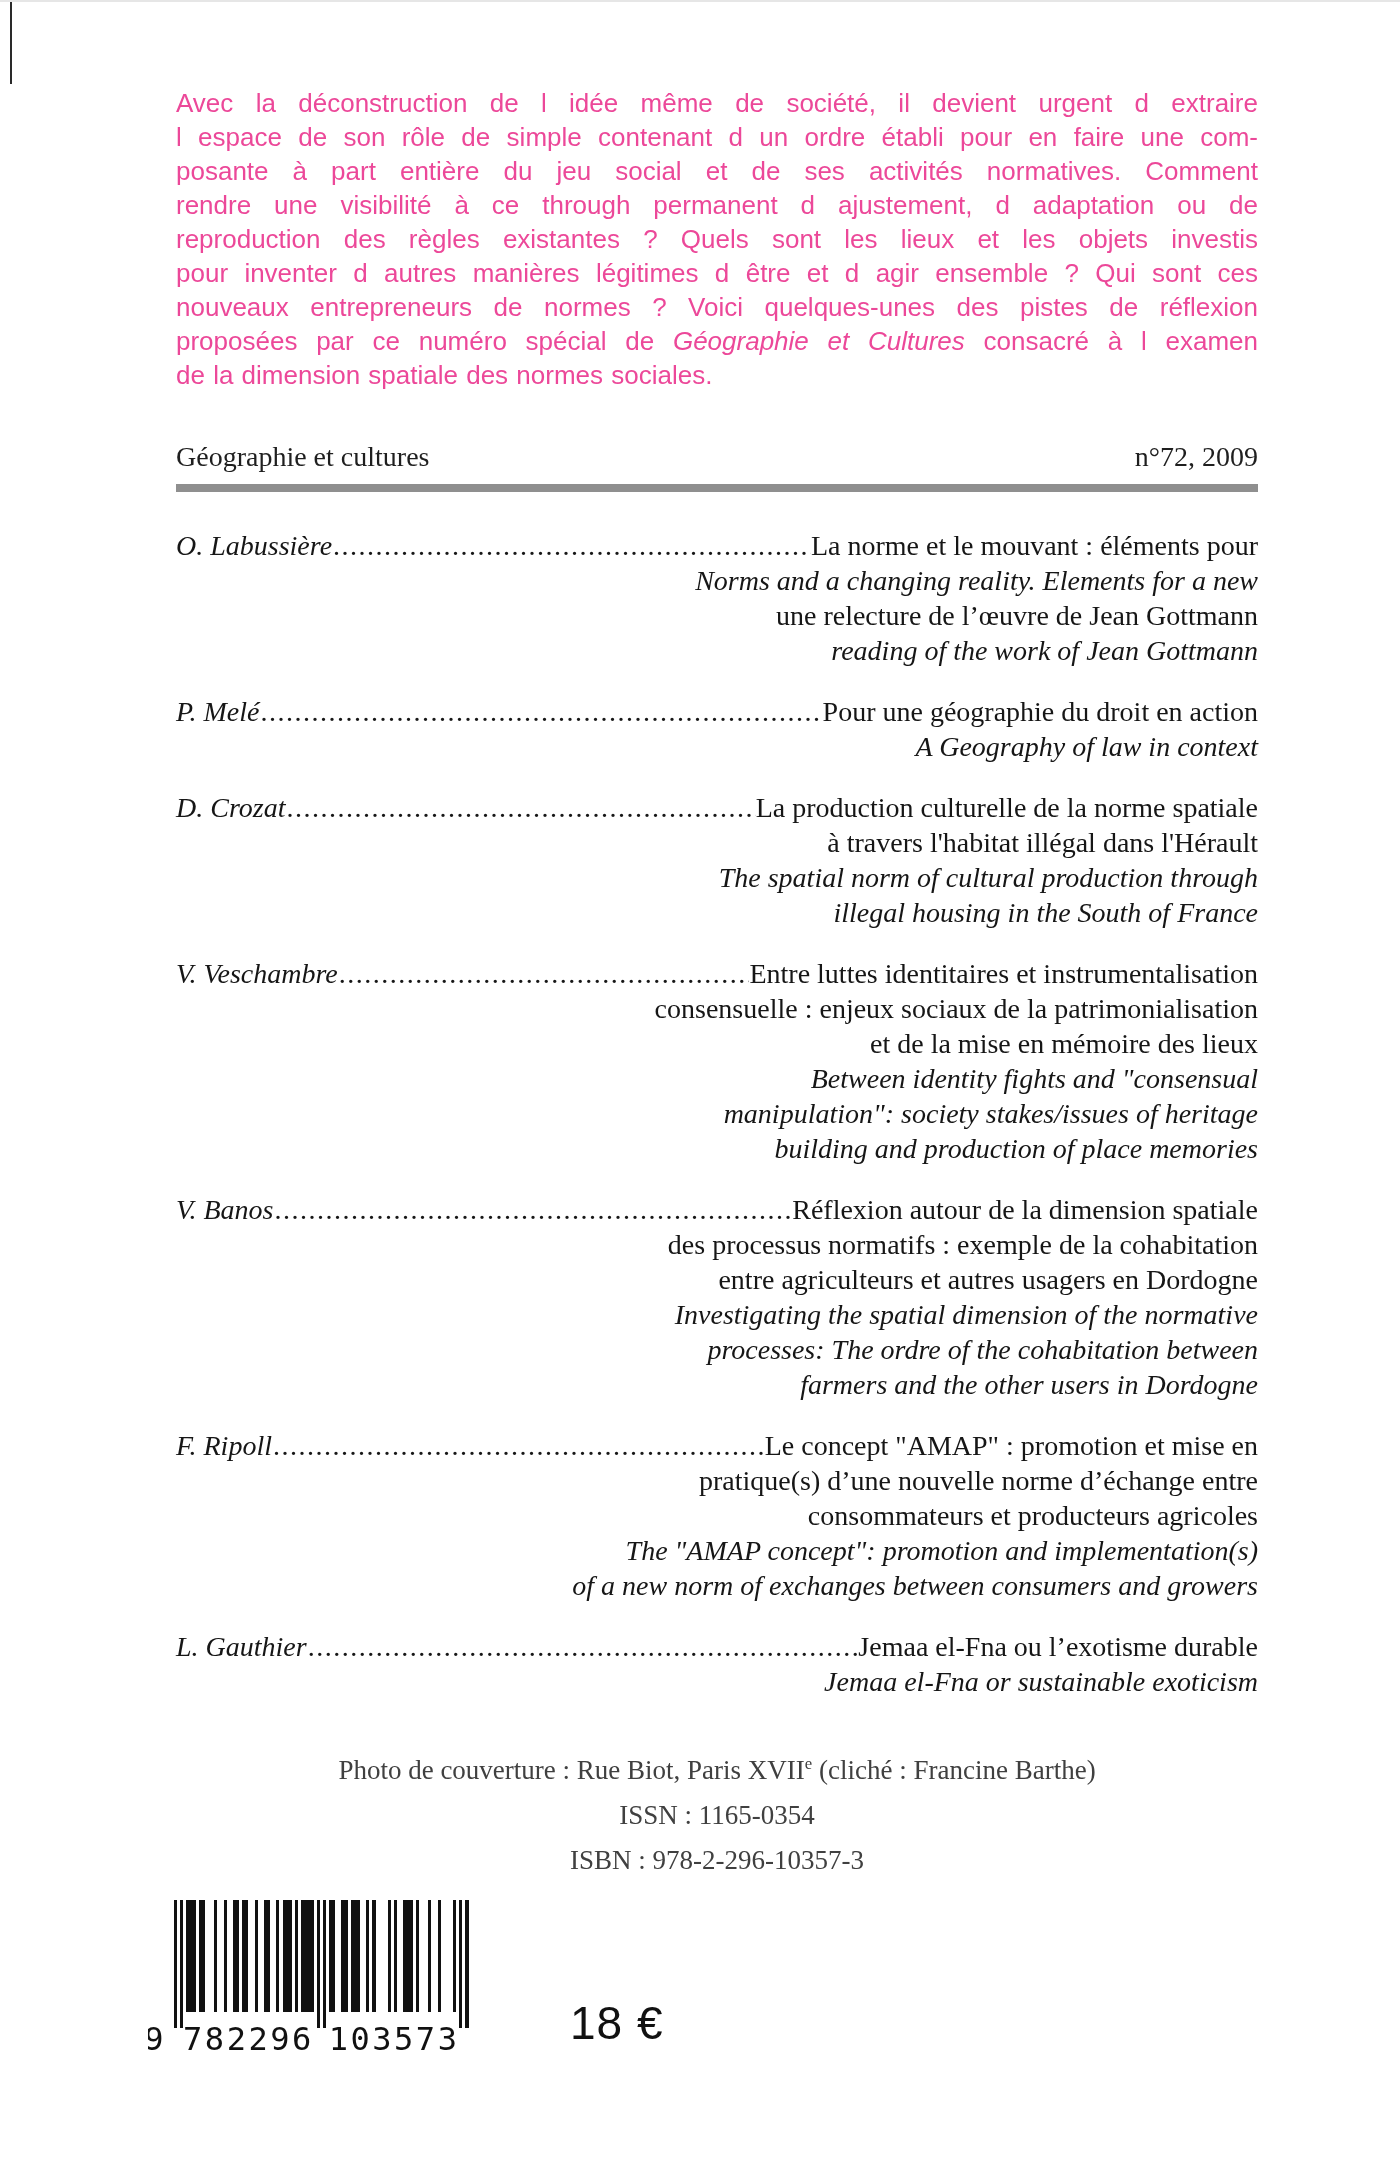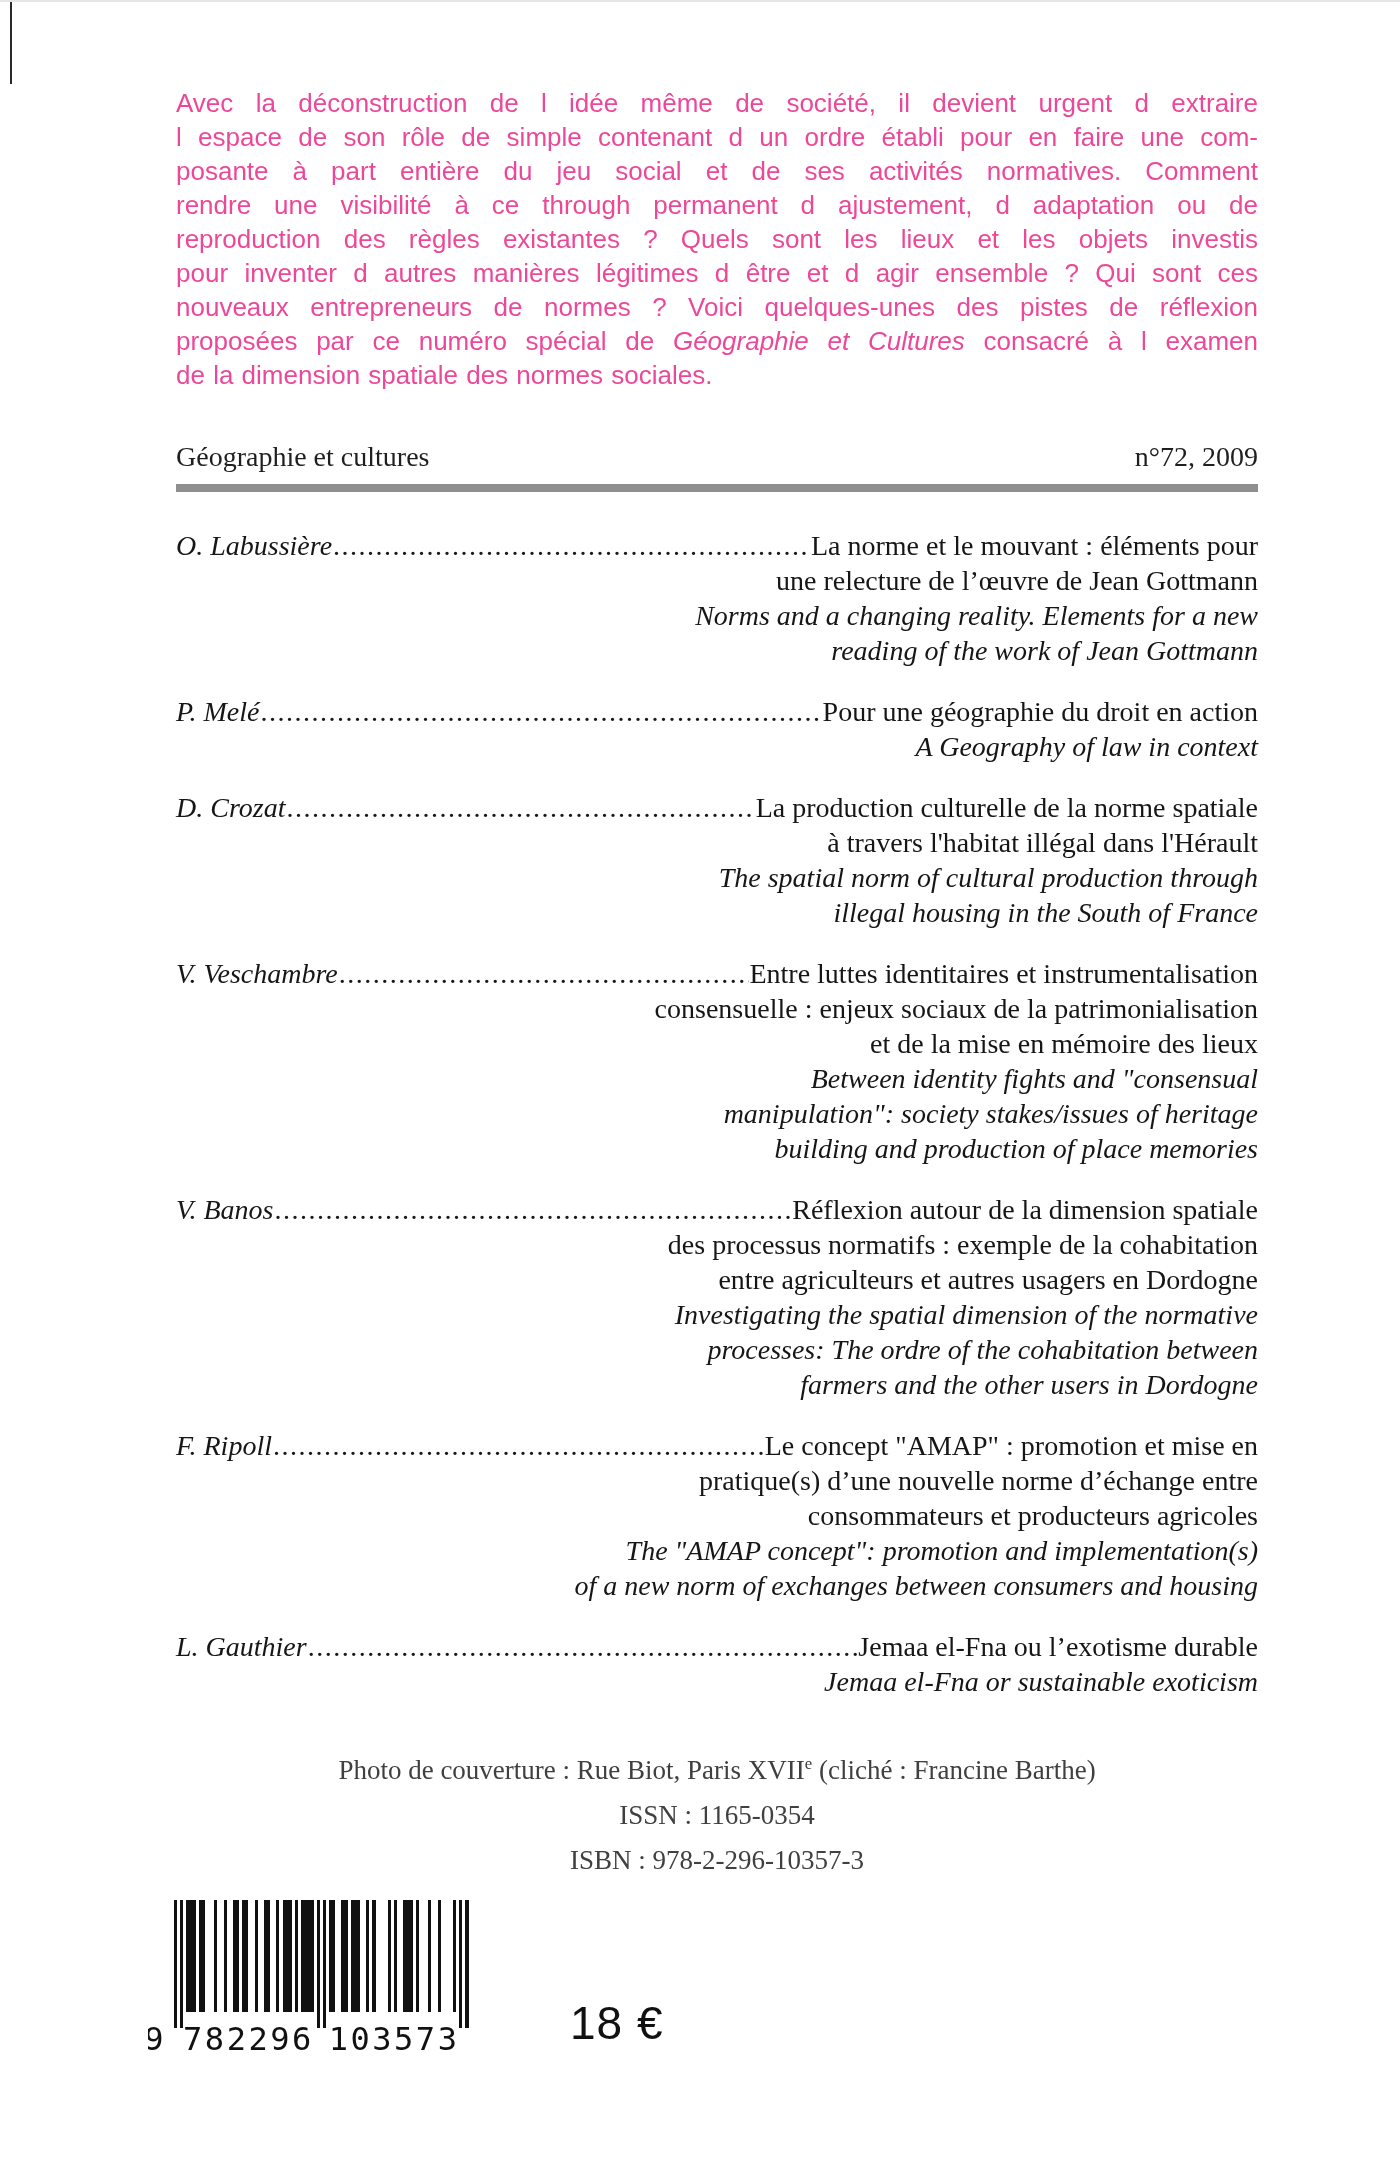--- a/index.html
+++ b/index.html
@@ -81,22 +81,22 @@
     </div>
     <div class="rule"></div>
 
     <div class="toc" id="toc-slot">
         <div class="toc-entry">
           <div class="toc-first">
             <span class="toc-author">O. Labussière</span>
             <span class="toc-dots">....................................................................................................................................................................................................................................................................</span>
             <span class="toc-title">La norme et le mouvant : éléments pour</span>
           </div>
+          <div class="toc-line en">Norms and a changing reality. Elements for a new</div>
           <div class="toc-line">une relecture de l’œuvre de Jean Gottmann</div>
-          <div class="toc-line en">Norms and a changing reality. Elements for a new</div>
           <div class="toc-line en">reading of the work of Jean Gottmann</div>
         </div>
         <div class="toc-entry">
           <div class="toc-first">
             <span class="toc-author">P. Melé</span>
             <span class="toc-dots">....................................................................................................................................................................................................................................................................</span>
             <span class="toc-title">Pour une géographie du droit en action</span>
           </div>
           <div class="toc-line en">A Geography of law in context</div>
         </div>
@@ -136,21 +136,21 @@
         </div>
         <div class="toc-entry">
           <div class="toc-first">
             <span class="toc-author">F. Ripoll</span>
             <span class="toc-dots">....................................................................................................................................................................................................................................................................</span>
             <span class="toc-title">Le concept "AMAP" : promotion et mise en</span>
           </div>
           <div class="toc-line">pratique(s) d’une nouvelle norme d’échange entre</div>
           <div class="toc-line">consommateurs et producteurs agricoles</div>
           <div class="toc-line en">The "AMAP concept": promotion and implementation(s)</div>
-          <div class="toc-line en">of a new norm of exchanges between consumers and housing</div>
+          <div class="toc-line en">of a new norm of exchanges between consumers and growers</div>
         </div>
         <div class="toc-entry">
           <div class="toc-first">
             <span class="toc-author">L. Gauthier</span>
             <span class="toc-dots">....................................................................................................................................................................................................................................................................</span>
             <span class="toc-title">Jemaa el-Fna ou l’exotisme durable</span>
           </div>
           <div class="toc-line en">Jemaa el-Fna or sustainable exoticism</div>
         </div>
       </div>

